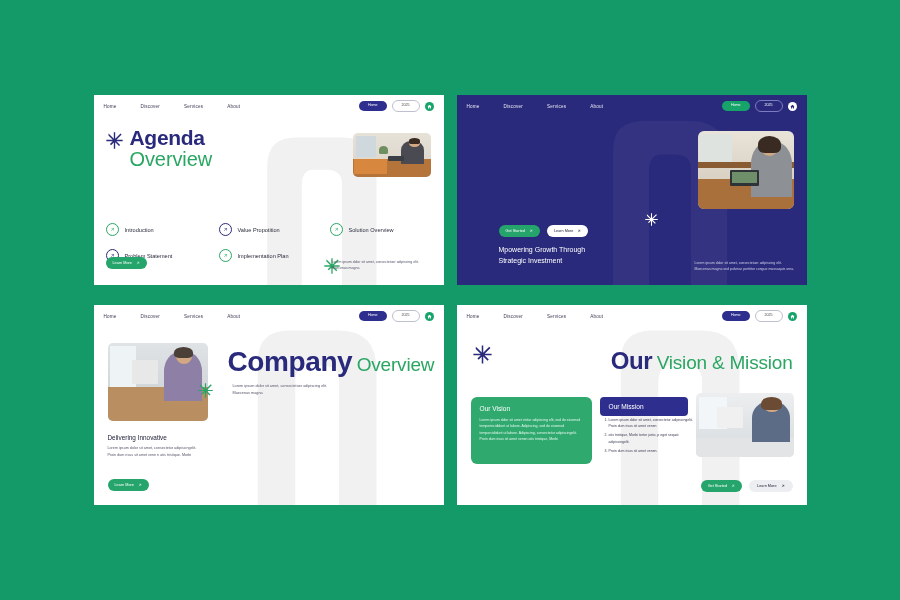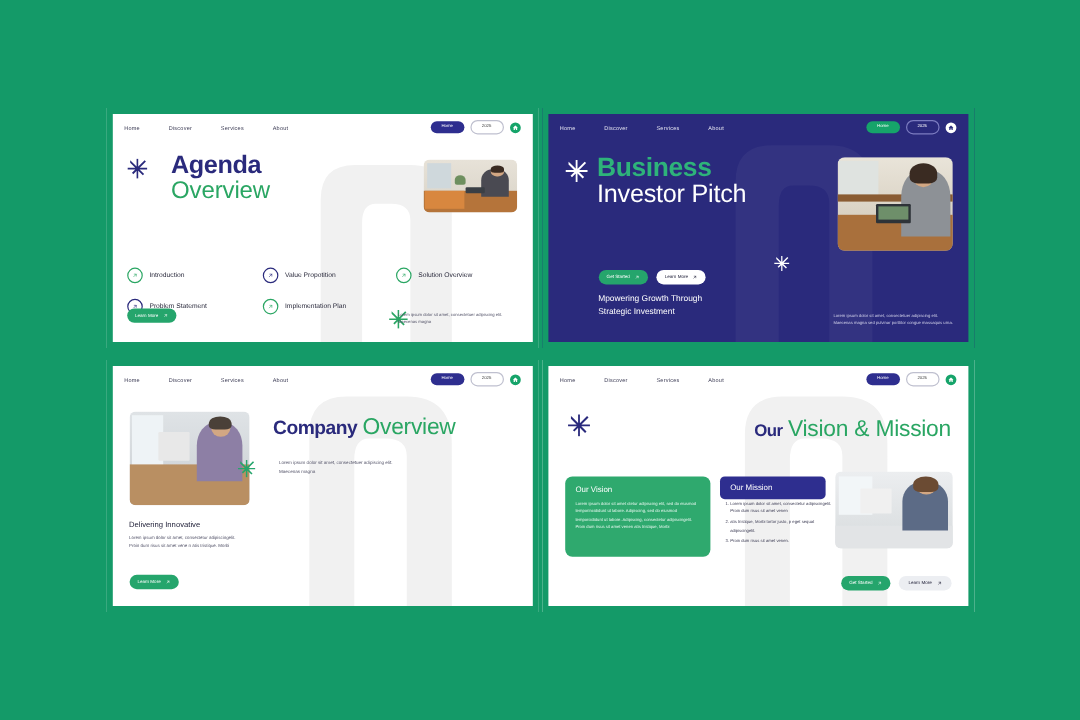--- a/index.html
+++ b/index.html
@@ -56,21 +56,21 @@
   }
   .dark .nav-circle{background:#ffffff;}
   .nav-circle svg{width:5px;height:5px;}
   .nav-circle svg path{fill:#ffffff;}
   .dark .nav-circle svg path{fill:#2a2a7c;}
 
   
   .star svg{display:block;}
 
   
-  .s1-head{position:absolute;left:12px;top:33px;display:flex;align-items:flex-start;gap:20px;}
+  .s1-head{position:absolute;left:12px;top:33px;display:flex;align-items:flex-start;gap:7px;}
   .s1-star svg{width:17px;height:17px;margin-top:4px;}
   .s1-star path{fill:#2a2a7c;}
   .title-l1{font-size:21px;font-weight:bold;color:#2a2a7c;line-height:.98;letter-spacing:-.3px;}
   .title-l2{font-size:20px;font-weight:normal;color:#2aa663;line-height:1.02;letter-spacing:-.1px;}
   .s1-photo{
     position:absolute;right:13px;top:38px;width:78px;height:44px;border-radius:5px;
     overflow:hidden;
   }
   .s1-greenstar{position:absolute;left:230px;top:163px;}
   .s1-greenstar svg{width:16px;height:16px;}
@@ -127,21 +127,21 @@
     position:absolute;right:12px;bottom:12px;width:100px;
     font-size:3.5px;line-height:1.7;color:#cfcfe8;
   }
 
   
   .s3-photo{position:absolute;left:14px;top:38px;width:100px;height:78px;border-radius:5px;overflow:hidden;}
   .s3-greenstar{position:absolute;left:104px;top:78px;}
   .s3-greenstar svg{width:15px;height:15px;}
   .s3-greenstar path{fill:#25a56c;}
   .s3-title{position:absolute;left:134px;top:41px;white-space:nowrap;}
-  .s3-title .b{font-size:16px;font-weight:bold;color:#2a2a7c;letter-spacing:-.4px;}
+  .s3-title .b{font-size:28px;font-weight:bold;color:#2a2a7c;letter-spacing:-.4px;}
   .s3-title .g{font-size:19px;font-weight:normal;color:#2aa663;letter-spacing:-.2px;}
   .s3-lorem{position:absolute;left:139px;top:78px;width:110px;font-size:3.8px;line-height:1.85;color:#55556a;}
   .s3-left-h{position:absolute;left:14px;top:129px;font-size:6.4px;color:#22223a;}
   .s3-left-p{position:absolute;left:14px;top:140px;width:98px;font-size:3.7px;line-height:1.8;color:#55556a;}
   .s3-left-btn{position:absolute;left:14px;bottom:14px;}
   .s3-card{
     position:absolute;left:135px;top:116px;width:104px;height:66px;
     background:#2e2e8f;border-radius:7px;box-sizing:border-box;padding:9px 10px;
   }
   .s3-card .ct{font-size:4.3px;color:#d6d6ef;margin-bottom:4px;}
@@ -149,21 +149,21 @@
   .s3-card .cp{font-size:3.5px;line-height:1.8;color:#c8c8e4;margin-top:5px;}
   .s3-stat{position:absolute;left:258px;top:134px;width:86px;}
   .s3-stat .sv{font-size:14px;font-weight:normal;color:#2aa663;letter-spacing:-.3px;}
   .s3-stat .sp{font-size:3.6px;line-height:1.85;color:#55556a;margin-top:4px;}
 
   
   .s4-star{position:absolute;left:16px;top:40px;}
   .s4-star svg{width:19px;height:19px;}
   .s4-star path{fill:#2a2a7c;}
   .s4-title{position:absolute;right:14px;top:42px;white-space:nowrap;}
-  .s4-title .b{font-size:14px;font-weight:bold;color:#2a2a7c;letter-spacing:-.4px;}
+  .s4-title .b{font-size:24px;font-weight:bold;color:#2a2a7c;letter-spacing:-.4px;}
   .s4-title .g{font-size:19px;font-weight:normal;color:#2aa663;letter-spacing:-.2px;}
   .s4-vision{
     position:absolute;left:14px;top:92px;width:121px;height:67px;
     background:#2fa96e;border-radius:6px;box-sizing:border-box;padding:8px 9px;
   }
   .s4-vision .vt{font-size:6.6px;color:#ffffff;margin-bottom:5px;}
   .s4-vision .vp{font-size:3.5px;line-height:1.85;color:#e5f7ee;}
   .s4-mission-h{
     position:absolute;left:143px;top:92px;width:88px;
     background:#2e2e8f;border-radius:4px;box-sizing:border-box;
@@ -338,31 +338,20 @@
         <span class="pill pill-home">Home</span>
         <span class="pill pill-year">2025</span>
         <span class="nav-circle">
           <svg viewBox="0 0 24 24">
               <path d="M12 3 L22 12 h-3 v9 h-5 v-6 h-4 v6 H5 v-9 H2 Z"></path>
             </svg>
         </span>
       </div>
     </div>
 
-    <div class="s2-head">
-      <span class="star s2-star">
-        <svg viewBox="0 0 100 100">
-            <path d="M46 2h8v96h-8z M2 46h96v8H2z M14.6 8.9l6.4 5.7 62 62-6.4 6.4-62-62z M85.4 8.9l6.4 6.4-62 62-6.4-6.4z"></path>
-          </svg>
-      </span>
-      <div>
-        <div class="s2-l1">Business</div>
-        <div class="s2-l2">Investor Pitch</div>
-      </div>
-    </div>
 
     <div class="s2-photo">
       <div class="ph">
         <div class="wall" style="background:linear-gradient(180deg,#e9e4d9,#cfc6b6);"></div>
         <div class="win" style="left:2%;top:4%;width:34%;height:40%;background:#dfe3e0;"></div>
         <div style="position:absolute;left:0;right:0;top:40%;height:8%;background:#8a5c33;"></div>
         <div class="desk" style="top:62%;height:38%;background:#a9703c;"></div>
         <div class="per" style="right:2%;top:14%;width:42%;height:70%;background:#8d9196;"></div>
         <div class="head" style="right:16%;top:10%;width:18%;height:22%;"></div>
         <div class="hair" style="right:13%;top:6%;width:24%;height:22%;"></div>

